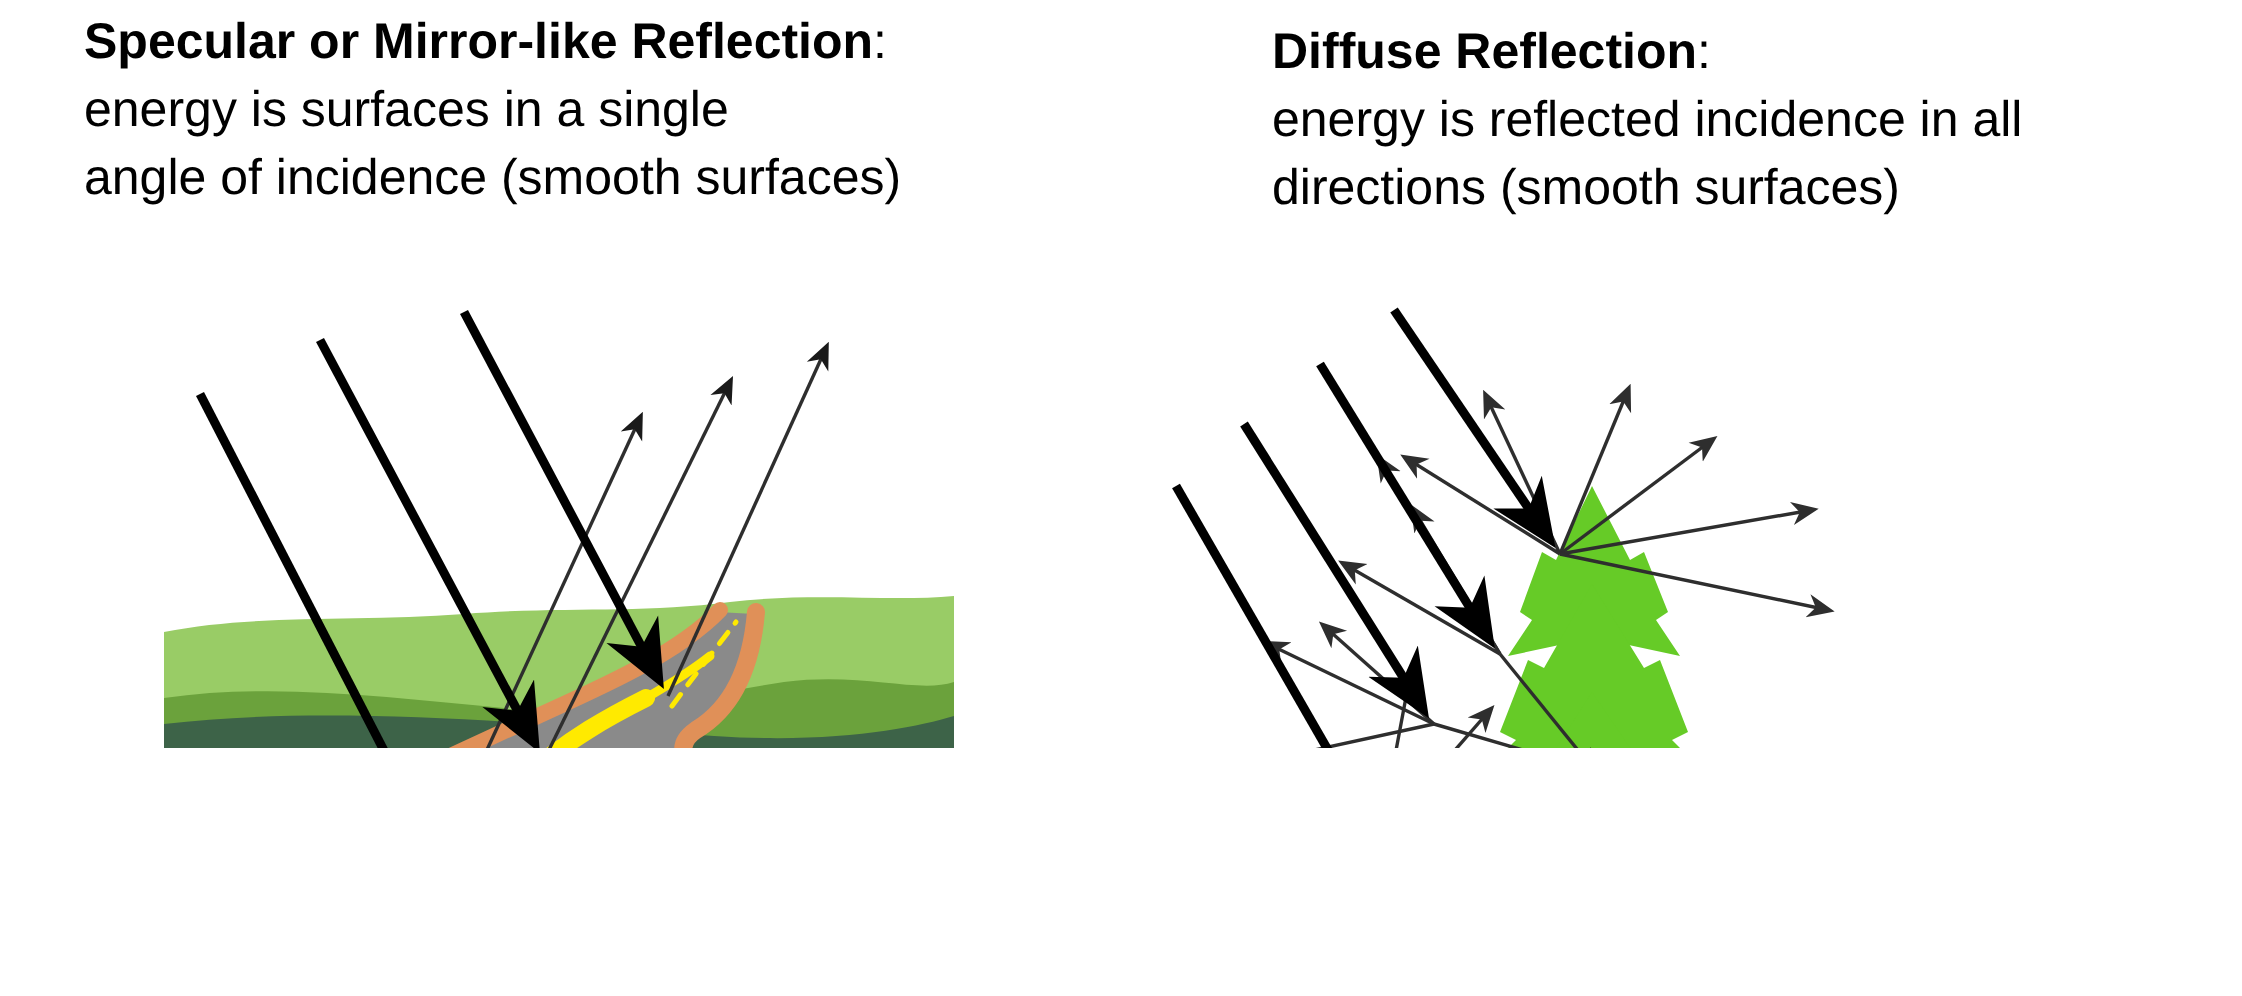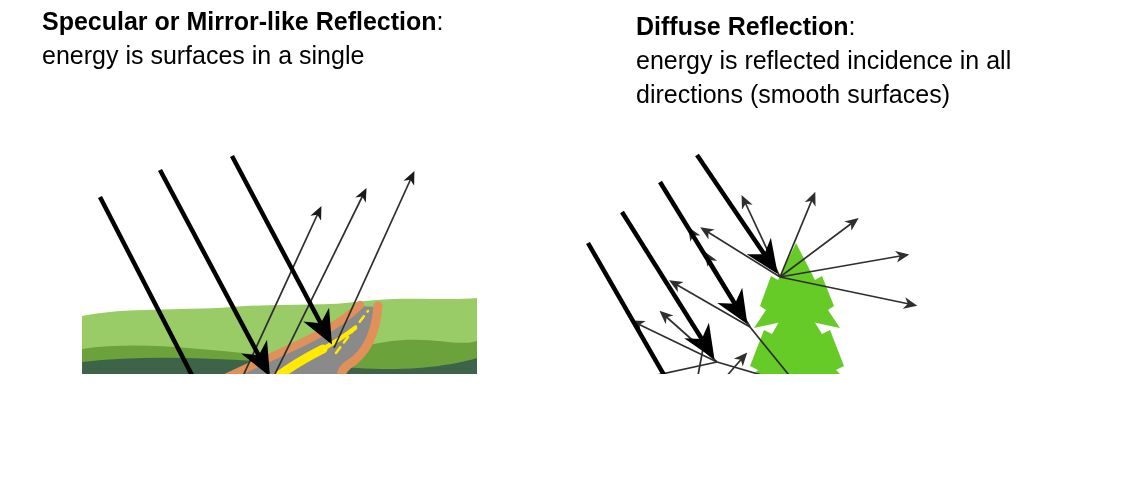--- a/index.html
+++ b/index.html
@@ -27,20 +27,21 @@
   .ray-thin{stroke:var(--ray-thin);stroke-width:1.7;fill:none;}
 </style>
 </head>
 <body>
 
 <div class="canvas">
 
   <div class="caption cap-left">
     <div><span class="ttl">Specular or Mirror-like Reflection</span><span class="colon">:</span></div>
     <div>energy is surfaces in a single</div>
+    <div>angle of incidence (smooth surfaces)</div>
   </div>
 
   <div class="caption cap-right">
     <div><span class="ttl">Diffuse Reflection</span><span class="colon">:</span></div>
     <div>energy is reflected incidence in all</div>
     <div>directions (smooth surfaces)</div>
   </div>
 
   <svg class="fig fig-left" width="450" height="345" viewBox="0 0 450 345">
     <defs>

